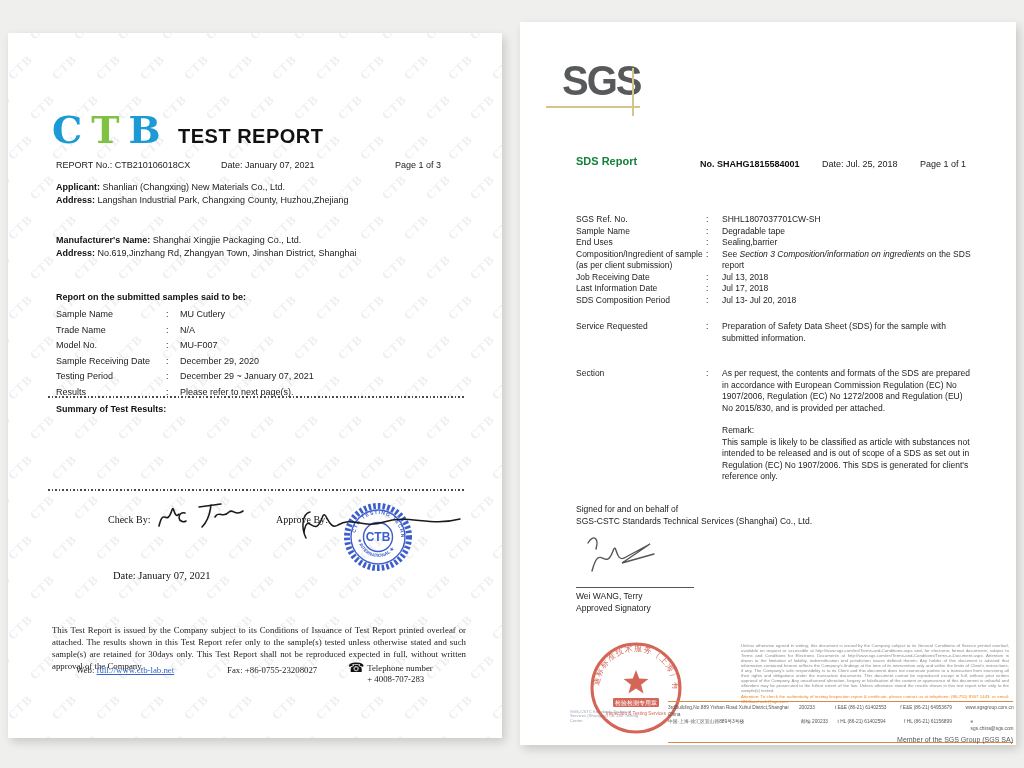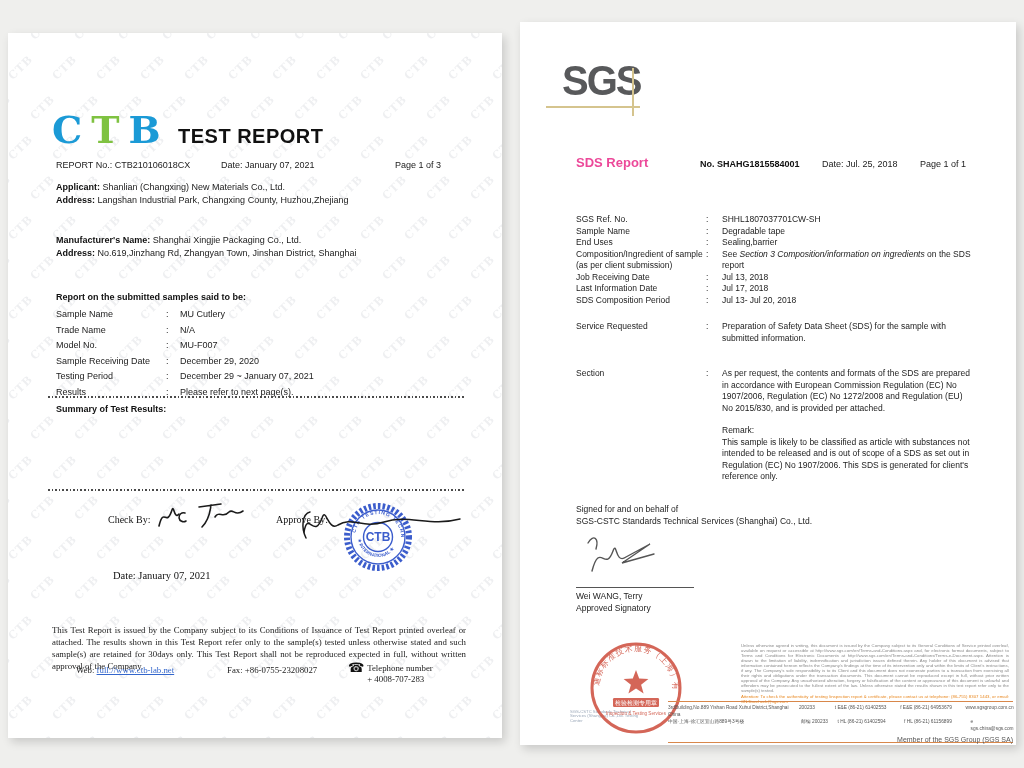--- a/index.html
+++ b/index.html
@@ -51,21 +51,21 @@
   .lp-contact{left:44px;top:630px;width:420px;font-family:"Liberation Serif", serif;font-size:8.8px;color:#222;}
   .lp-web a{color:#3366cc;text-decoration:underline;cursor:pointer;}
   .phone-icon{font-family:"DejaVu Sans", sans-serif;font-size:13px;color:#111;margin-right:3px;}
   .lp-phone{display:flex;align-items:flex-start;line-height:10.5px;}
 
   
   .sgs-logo{left:42px;top:36px;font-size:40px;font-weight:bold;color:#58595b;letter-spacing:-2px;
             font-family:"Liberation Sans", sans-serif;transform:scaleY(1.04);transform-origin:top left;}
   .sgs-hline{left:26px;top:84px;width:94px;height:2px;background:#d5c48e;}
   .sgs-vline{left:112px;top:46px;width:2px;height:48px;background:#d5c48e;}
-  .rp-title{left:56px;top:133px;font-size:13px;font-weight:bold;color:#ec4899;}
+  .rp-title{left:56px;top:133px;font-size:11px;font-weight:bold;color:#15803d;}
   .rp-no{left:180px;top:137px;font-size:9px;font-weight:bold;color:#111;}
   .rp-date{left:302px;top:137px;font-size:9px;color:#222;}
   .rp-page{left:400px;top:137px;font-size:9px;color:#222;}
   .rp-company{left:56px;top:158px;font-size:8.5px;line-height:11.5px;color:#222;}
   .rp-grid{left:56px;width:410px;}
   .rp-row{display:grid;grid-template-columns:130px 16px 250px;font-size:8.5px;line-height:11.5px;color:#222;}
   .rp-row i{font-style:italic;}
   .rp-remark{margin-top:11px;}
   .rp-signed{left:56px;top:482px;font-size:8.5px;line-height:11.5px;color:#222;}
   .rp-rule{left:56px;top:565px;width:118px;border-top:1px solid #555;}

